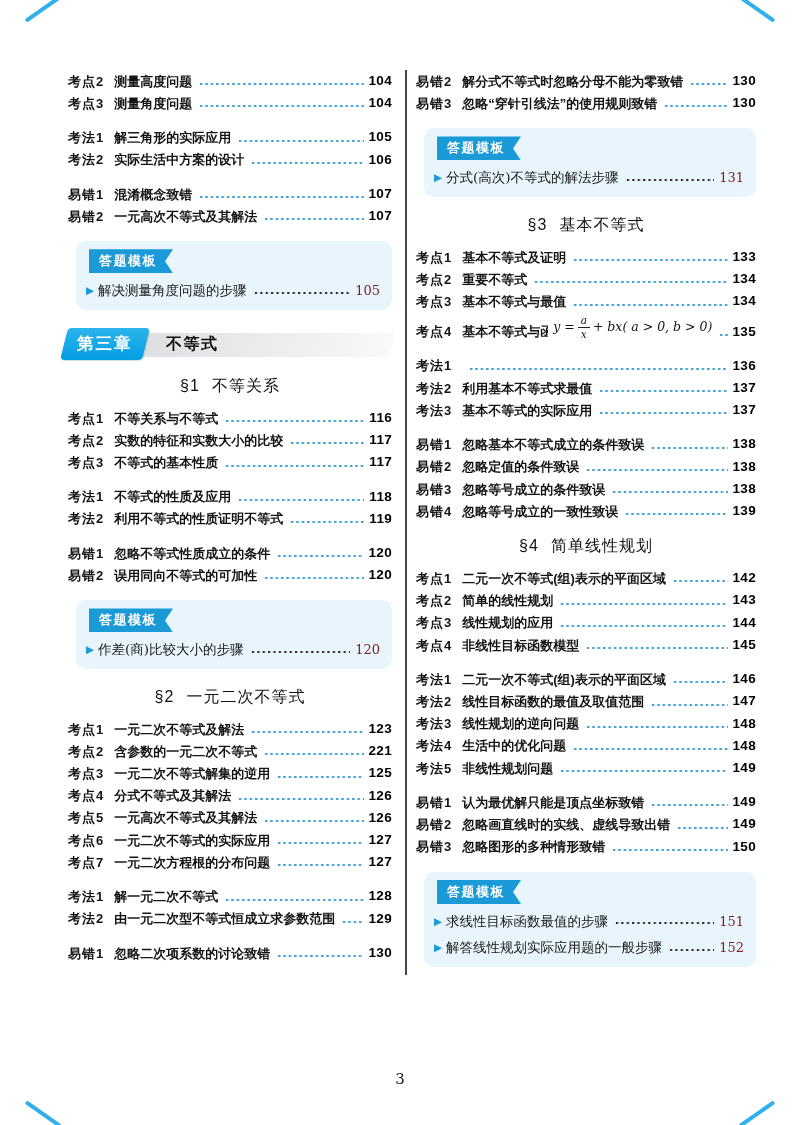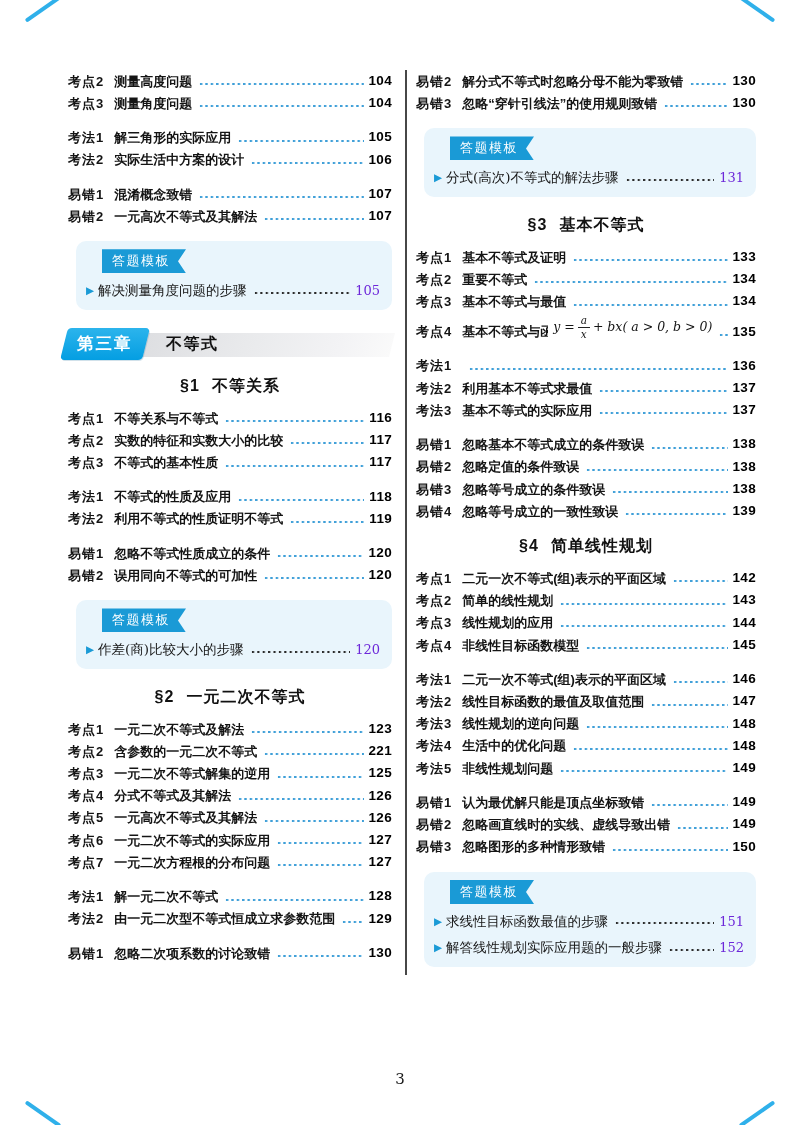--- a/index.html
+++ b/index.html
@@ -55,53 +55,53 @@
   .frac .num{border-bottom:1px solid #222;padding:0 3px 1px;}
   .frac .den{padding-top:1px;}
 
   
   .tbox{
     background:var(--tbg);border-radius:10px;margin:6px 0 18px 8px;
     padding:8px 12px 10px 10px;
   }
   .tbadge{
     display:inline-block;background:var(--badge);color:#ffffff;
-    font-size:13px;font-weight:400;letter-spacing:1.5px;
-    padding:3px 16px 3px 10px;margin-left:16px;
+    font-size:13px;font-weight:700;letter-spacing:1.5px;
+    padding:3px 16px 3px 10px;margin-left:3px;
     clip-path:polygon(0 0,100% 0,calc(100% - 8px) 50%,100% 100%,0 100%);
   }
   .trow{
     display:flex;align-items:flex-end;white-space:nowrap;margin-top:9px;
     font-family:"DejaVu Serif","Liberation Serif",serif;font-weight:400;
     font-size:13.5px;color:#161616;line-height:1.3;
   }
   .trow .arrow{color:var(--badge);font-size:10.5px;margin:0 4px 2px 0;
     font-family:"DejaVu Sans",sans-serif;font-style:normal;}
   .trow .leader{margin-bottom:5px;}
-  .tpg{flex:0 0 auto;font-size:13px;color:#6d28d9;}
+  .tpg{flex:0 0 auto;font-size:13px;color:#7f1d1d;}
 
   
   .chapter{position:relative;height:34px;margin:14px 0 10px -6px;}
   .cbar{
     position:absolute;left:66px;right:0;top:5px;height:24px;
     background:linear-gradient(100deg,#dcdde0 0%,#e9eaec 45%,#f3f3f5 80%,#fafafa 100%);
     transform:skewX(-14deg);
   }
   .cbadge{
     position:absolute;left:2px;top:0;width:82px;height:32px;border-radius:4px;
     background:linear-gradient(180deg,#2cb4ec 0%,#049ee2 100%);
     transform:skewX(-14deg);
     display:flex;align-items:center;justify-content:center;
     box-shadow:1px 1px 0 rgba(0,90,140,.18);
   }
   .cbadge-text{transform:skewX(14deg);color:#fff;font-size:16.5px;font-weight:700;letter-spacing:2px;}
   .ctitle{position:absolute;left:104px;top:6px;font-size:16px;font-weight:700;color:#111;letter-spacing:1.5px;}
 
   
-  .sec{text-align:center;font-size:16px;font-weight:700;color:#111;
+  .sec{text-align:center;font-size:16px;font-weight:400;color:#111;
     margin:14px 0 12px;letter-spacing:1px;}
   .sec .smark{margin-right:12px;}
 
   
   .pageno{position:absolute;left:0;right:0;top:1070px;text-align:center;
     font-family:"DejaVu Serif","Liberation Serif",serif;font-size:15px;color:#1a1a1a;}
 </style>
 </head>
 <body>
 

